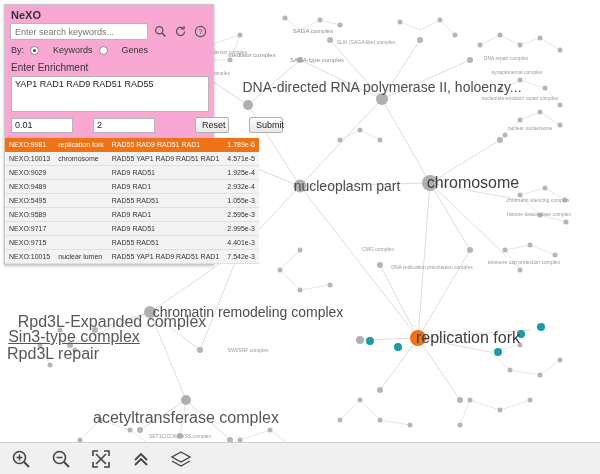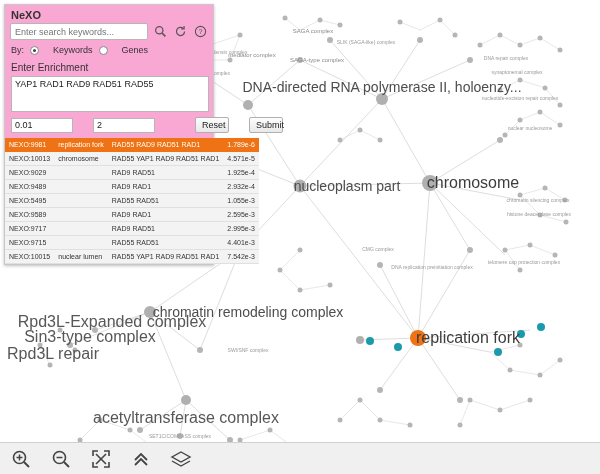--- a/index.html
+++ b/index.html
@@ -407,21 +407,21 @@
     <div class="net-label tiny" style="left:538px; top:200px;">chromatin silencing complex</div>
     <div class="net-label tiny" style="left:539px; top:214px;">histone deacetylase complex</div>
     <div class="net-label tiny" style="left:135px; top:205px;">H4/H2A histone acetyltransferase complex</div>
     <div class="net-label big" style="left:168px; top:250px;">nuclear chromatin</div>
     <div class="net-label tiny" style="left:378px; top:249px;">CMG complex</div>
     <div class="net-label tiny" style="left:432px; top:267px;">DNA replication preinitiation complex</div>
     <div class="net-label tiny" style="left:524px; top:262px;">telomere cap protection complex</div>
     <div class="net-label mid" style="left:112px; top:313px;">Rpd3L-Expanded complex</div>
     <div class="net-label big" style="left:248px; top:312px;">chromatin remodeling complex</div>
     <div class="net-label huge" style="left:468px; top:338px;">replication fork</div>
-    <div class="net-label mid" style="left:90px;  top:328px;">Sin3-type complex</div>
+    <div class="net-label mid" style="left:74px;  top:328px;text-decoration:underline;">Sin3-type complex</div>
     <div class="net-label mid" style="left:53px;  top:345px;">Rpd3L repair</div>
     <div class="net-label tiny" style="left:248px; top:350px;">SWI/SNF complex</div>
     <div class="net-label mid" style="left:186px; top:409px;">acetyltransferase complex</div>
     <div class="net-label tiny" style="left:180px; top:436px;">SET1C/COMPASS complex</div>
   </div>
 
   <div id="panel">
     <div id="panel-title">NeXO</div>
 
     <div class="search-row">

